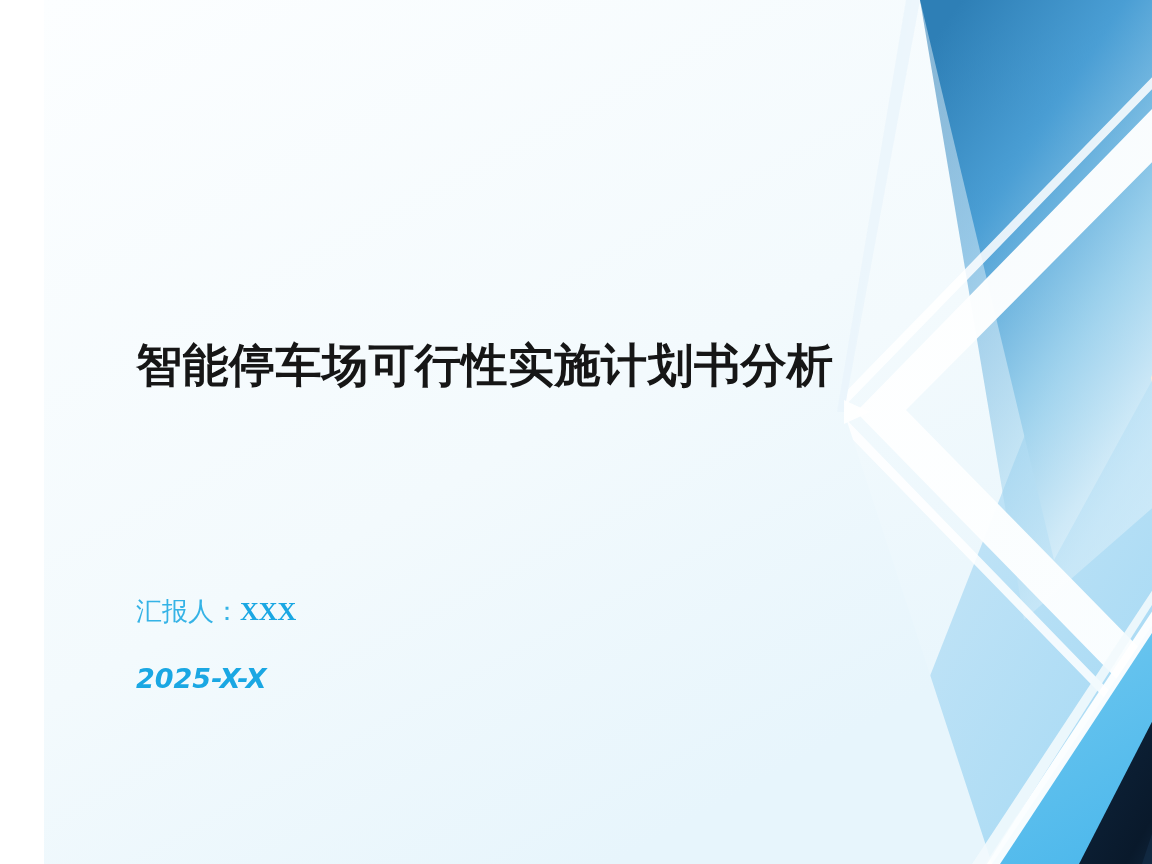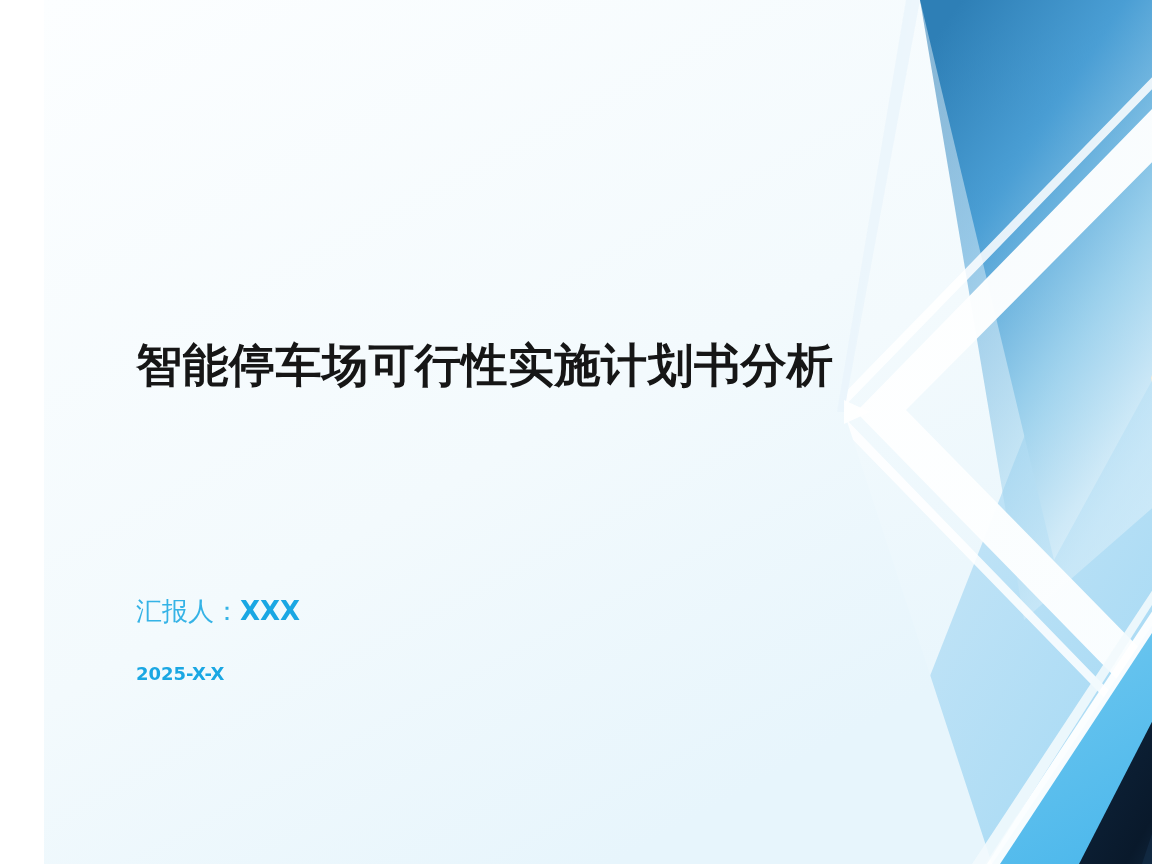--- a/index.html
+++ b/index.html
@@ -72,25 +72,27 @@
     margin-bottom: 36px;
   }
   .meta-line .label {
     font-weight: 400;
     color: #35b3e6;
     text-align: right;
   }
   .meta-line .value {
     font-weight: 700;
     color: #1aa7e3;
+    font-family: Liberation Serif, serif;
   }
   .meta-line.date {
     font-weight: 700;
     color: #1aa7e3;
-    font-size: 18px;
+    font-size: 27px;
+    font-style: italic;
   }
 </style>
 </head>
 <body>
 
 <div class="slide">
 
   <div class="deco-layer">
     <svg viewBox="0 0 1152 864" xmlns="http://www.w3.org/2000/svg" aria-hidden="true">
       <defs>

